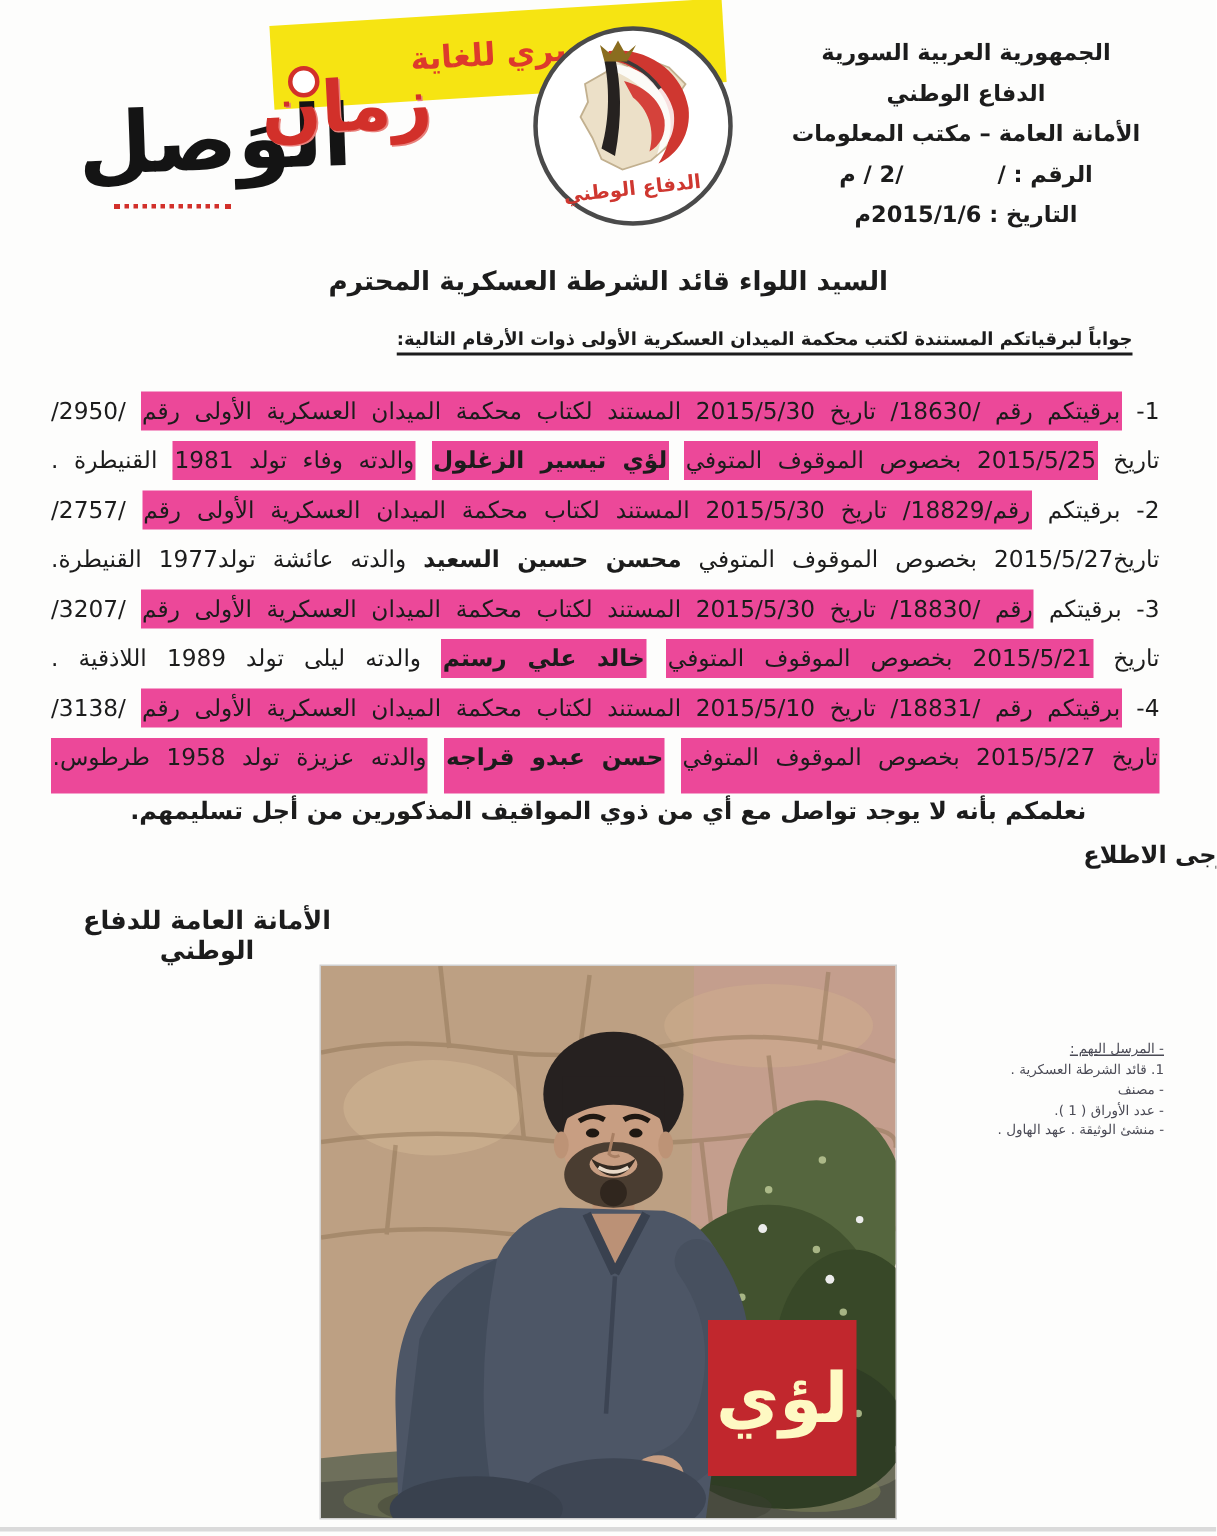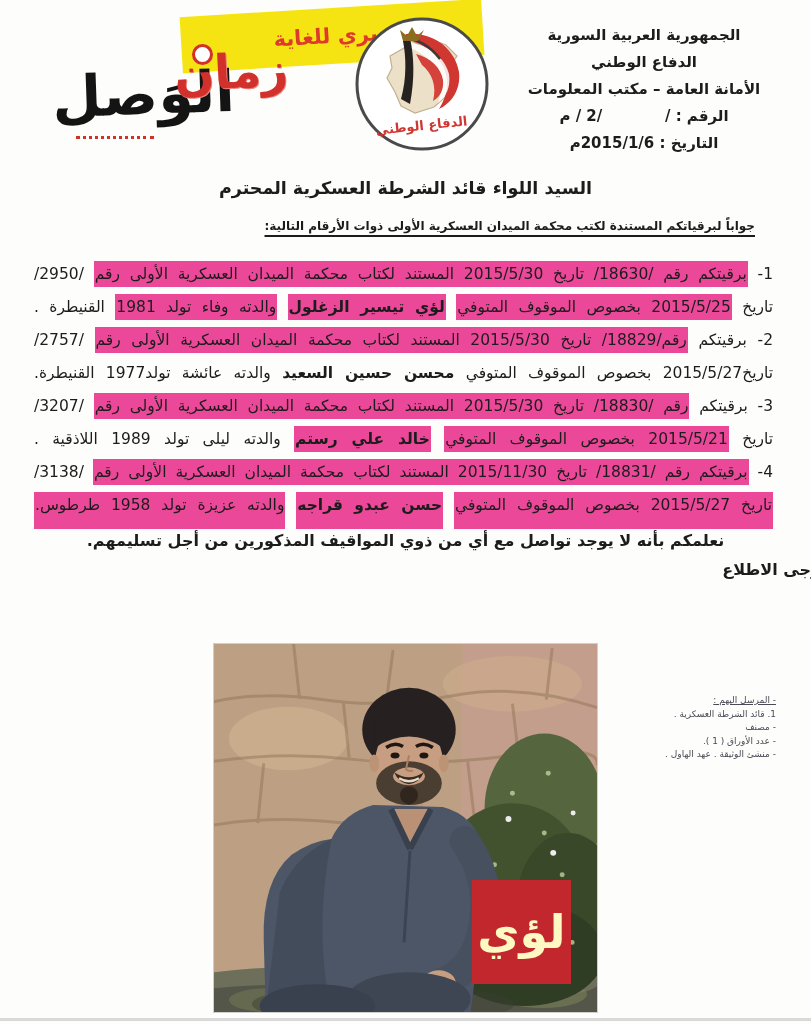--- a/index.html
+++ b/index.html
@@ -148,34 +148,35 @@
         <span>تاريخ</span>
         <span class="hl">2015/5/21 بخصوص الموقوف المتوفي</span>
         <span class="hl name">خالد علي رستم</span>
         <span>والدته ليلى تولد 1989 اللاذقية .</span>
       </div>
     </div>
 
     <div class="item">
       <div class="line">
         <span>4-</span>
-        <span class="hl">برقيتكم رقم /18831/ تاريخ 2015/11/30 المستند لكتاب محكمة الميدان العسكرية الأولى رقم</span>
+        <span class="hl">برقيتكم رقم /18831/ تاريخ 2015/5/10 المستند لكتاب محكمة الميدان العسكرية الأولى رقم</span>
         <span>/3138/</span>
       </div>
       <div class="line">
         <span class="hl hl-thick">تاريخ 2015/5/27 بخصوص الموقوف المتوفي</span>
         <span class="hl hl-thick name">حسن عبدو قراجه</span>
         <span class="hl hl-thick">والدته عزيزة تولد 1958 طرطوس.</span>
       </div>
     </div>
 
   </div>
 
   <div class="closing">نعلمكم بأنه لا يوجد تواصل مع أي من ذوي المواقيف المذكورين من أجل تسليمهم.</div>
   <div class="note">يرجى الاطلاع</div>
+  <div class="signature">الأمانة العامة للدفاع الوطني</div>
 
   <div class="photo">
     <svg viewBox="0 0 385 370" preserveAspectRatio="none">
 
       <rect width="385" height="370" fill="#bda083"></rect>
       <path d="M250,0 H385 V178 Q315,198 248,172 Z" fill="#c79e90" opacity="0.75"></path>
       <ellipse cx="75" cy="95" rx="60" ry="32" fill="#d4b795" opacity="0.5"></ellipse>
       <ellipse cx="300" cy="40" rx="70" ry="28" fill="#cfae8e" opacity="0.5"></ellipse>
       <g stroke="#8b7051" stroke-width="3" opacity="0.45" fill="none">
         <path d="M0,58 Q50,47 110,56 T240,52 T385,64"></path>

